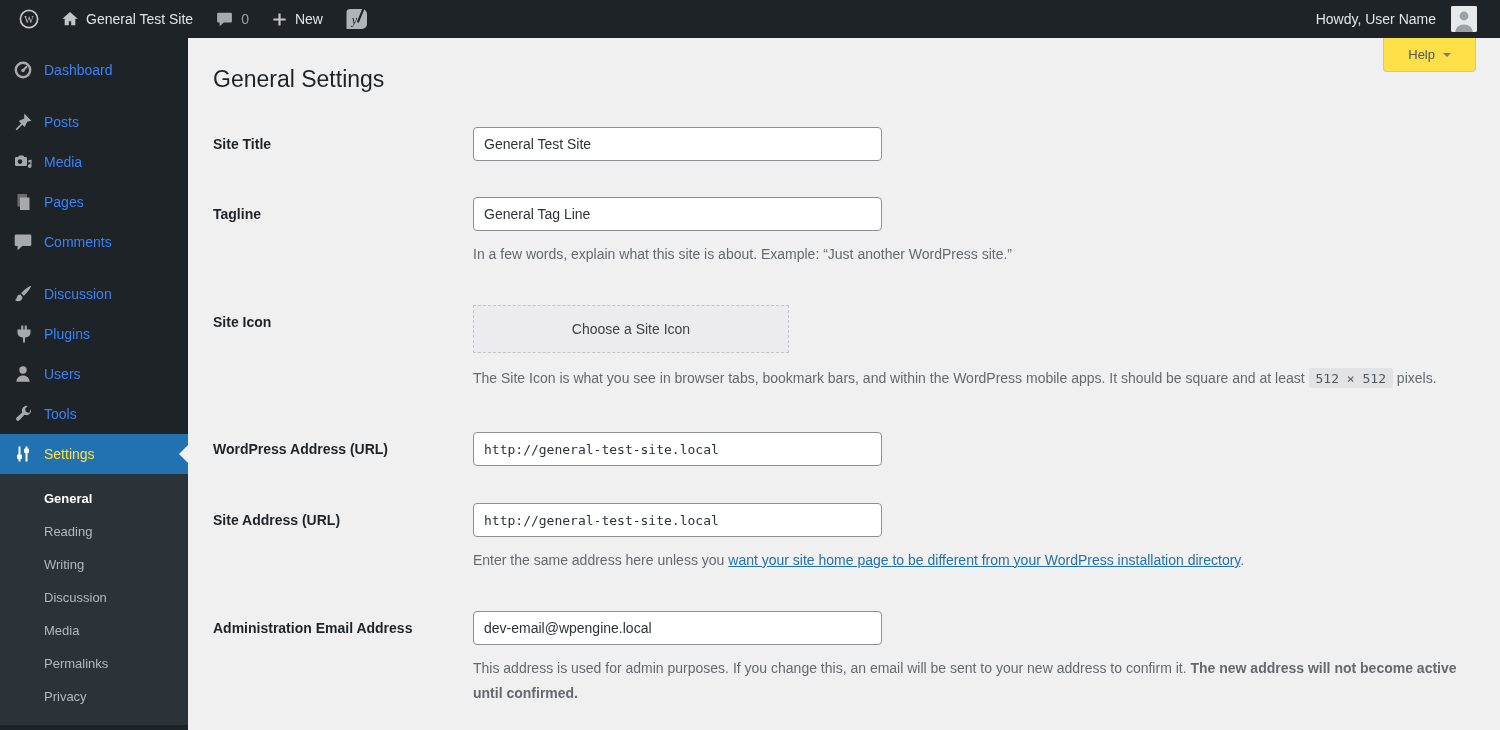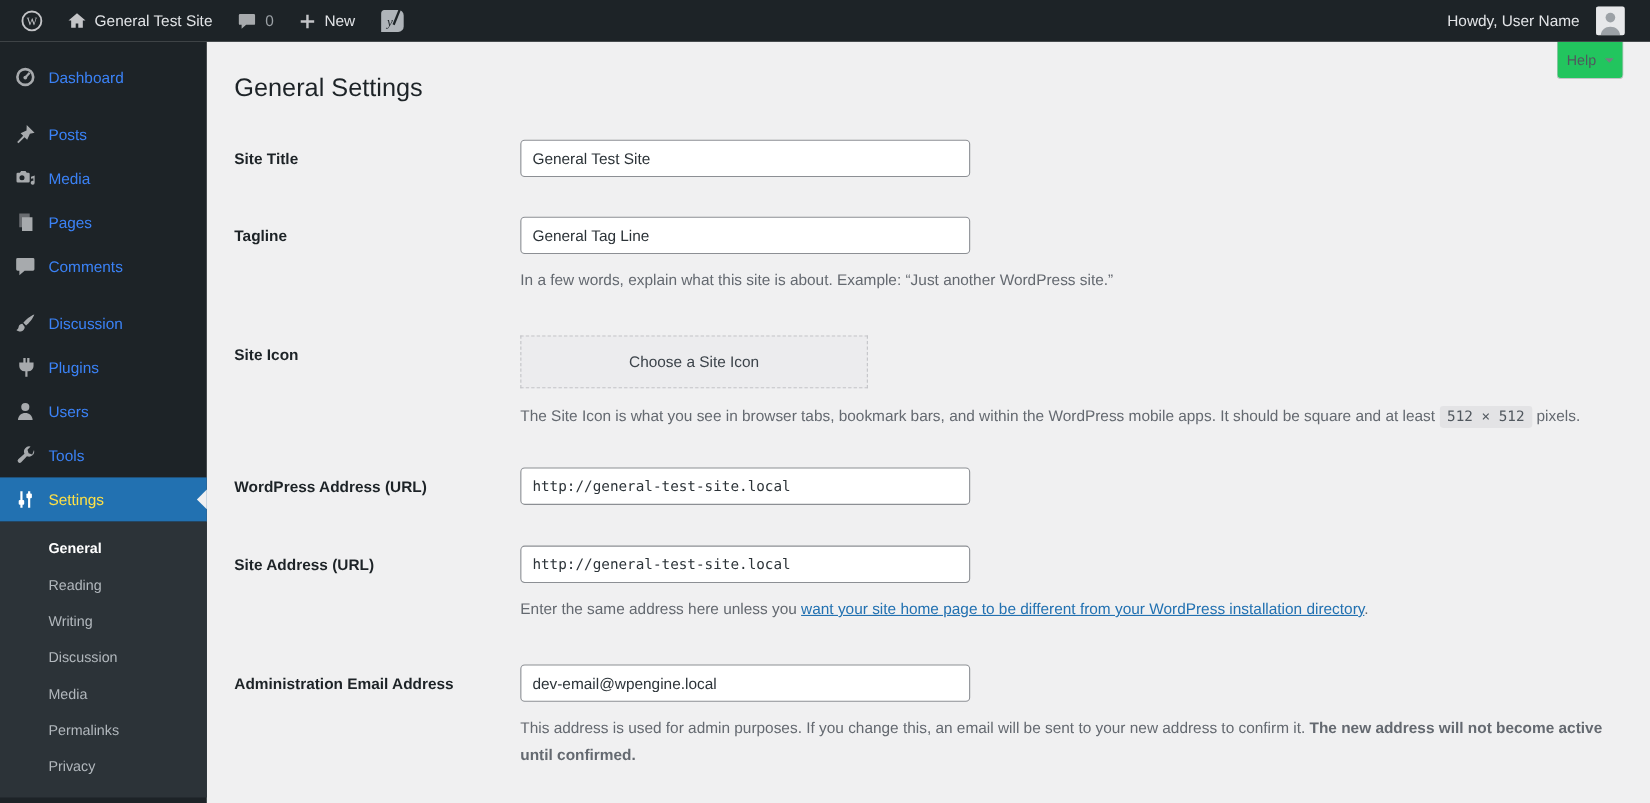--- a/index.html
+++ b/index.html
@@ -53,22 +53,22 @@
   }
   .submenu-item.current { color:#fff; font-weight:700; }
 
   
   .content {
     position:absolute; left:188px; top:38px; width:1312px; height:692px;
     background:#f0f0f1; padding:0 27px 0 25px;
   }
   .help-tab {
     position:absolute; top:0; right:24px;
-    background:#22c55e; border:1px solid #c3c4c7; border-top:none;
-    border-radius:0 0 4px 4px; padding:9px 8px;
+    background:#fde047; border:1px solid #c3c4c7; border-top:none;
+    border-radius:0 0 4px 4px; padding:9px 24px;
     font-size:13px; color:#50575e; display:flex; align-items:center; gap:8px; cursor:pointer;
   }
   .chev-down {
     width:0; height:0; border:4.5px solid transparent; border-top-color:#787c82;
     margin-top:4px; display:inline-block;
   }
   h1.page-title {
     font-size:23px; font-weight:400; color:#1d2327;
     margin:0 0 33px; padding-top:26px; line-height:30px;
   }
@@ -276,21 +276,21 @@
     <div class="row-field">
       <input type="text" class="regular-text" value="General Tag Line" style="">
       <p class="desc" style="margin:11px 0 0;">In a few words, explain what this site is about. Example: “Just another WordPress site.”</p>
     </div>
   </div>
 
   <div class="form-row mb3">
     <label class="row-label">Site Icon</label>
     <div class="row-field">
       <button class="choose-btn">Choose a Site Icon</button>
-      <p class="desc" style="margin:13px 0 0;">
+      <p class="desc" style="margin:13px 0 8px;">
         <span>The Site Icon is what you see in browser tabs, bookmark bars, and within the WordPress mobile apps. It should be square and at least </span><code class="size-code">512 × 512</code><span> pixels.</span>
       </p>
     </div>
   </div>
 
   <div class="form-row mb4">
     <label class="row-label">WordPress Address (URL)</label>
     <div class="row-field">
       <input type="text" class="regular-text code-text" value="http://general-test-site.local" style="">
     </div>

